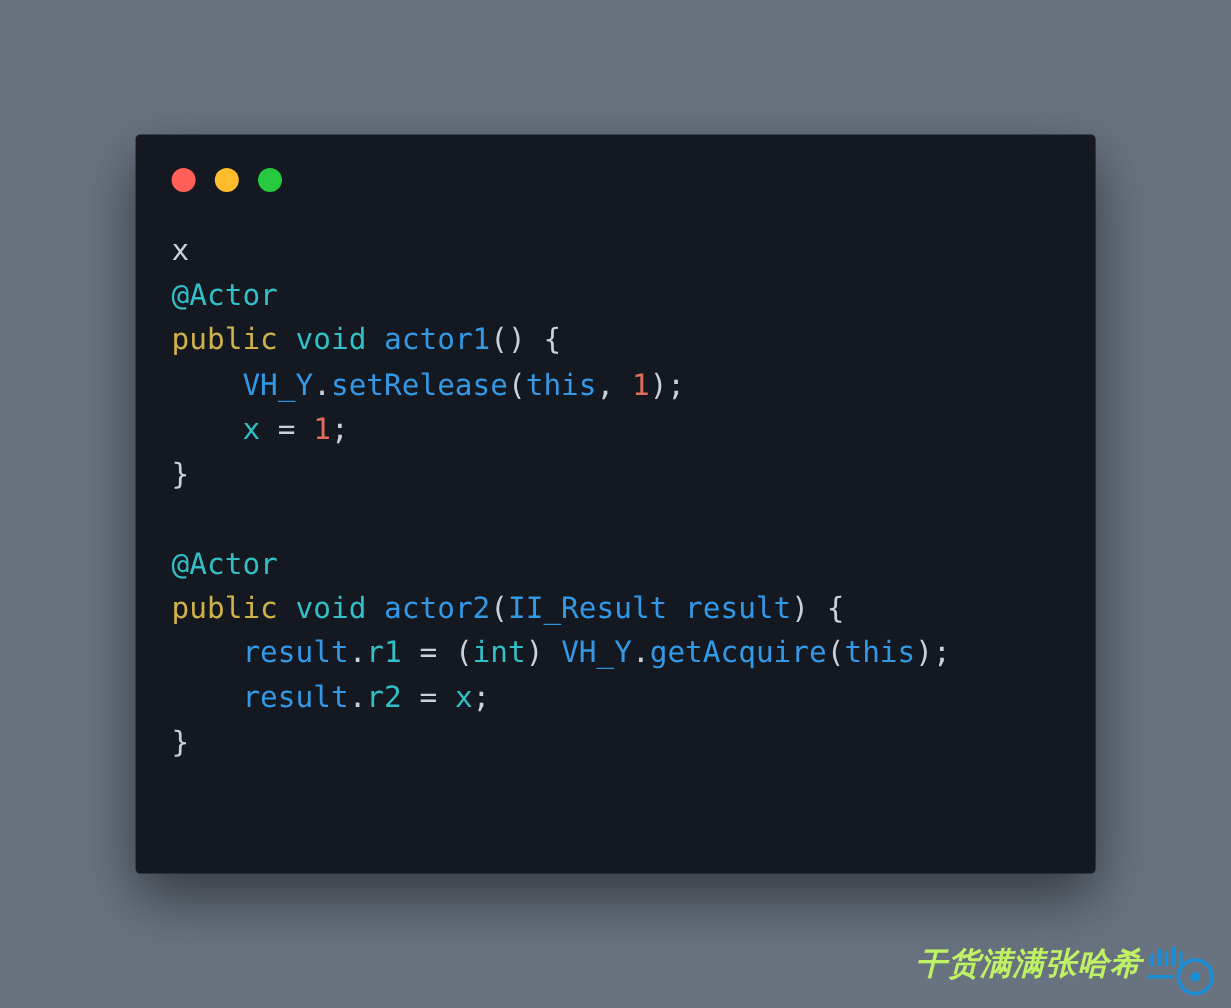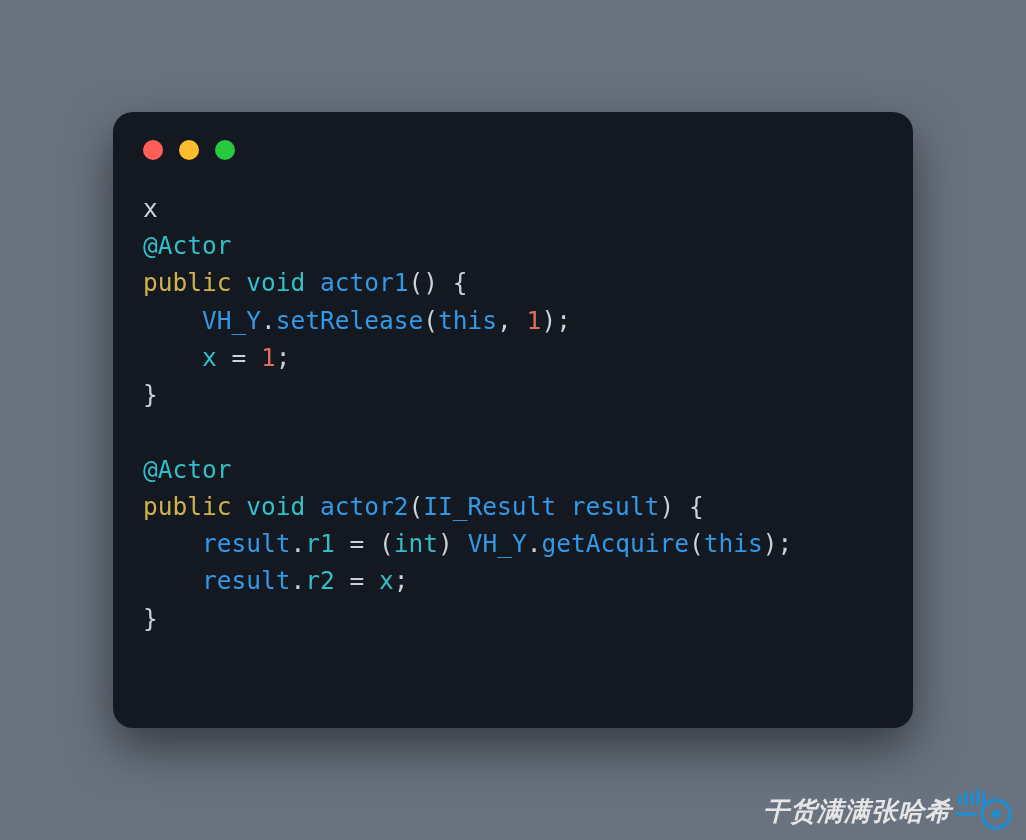--- a/index.html
+++ b/index.html
@@ -11,21 +11,21 @@
     font-family: "SF Mono", "Menlo", "Consolas", "DejaVu Sans Mono", monospace;
     overflow: hidden;
   }
   .window {
     position: absolute;
     left: 113px;
     top: 112px;
     width: 800px;
     height: 616px;
     background: #141820;
-    border-radius: 20px;
+    border-radius: 4px;
     box-shadow: 0 20px 50px rgba(0,0,0,0.5);
     box-sizing: border-box;
     padding: 28px 30px;
   }
   .traffic-lights {
     display: flex;
     gap: 16px;
     margin-bottom: 30px;
   }
   .dot {
@@ -55,23 +55,23 @@
   .c-num     { color: #e06c5c; }   
   .c-punct   { color: #c9d1d9; }
   .c-brace   { color: #c9d1d9; }
   .c-var     { color: #32bfc7; }
 
   .watermark {
     position: absolute;
     right: 10px;
     bottom: 4px;
     display: flex;
-    align-items: center;
+    align-items: flex-start;
     gap: 4px;
-    color: #e5e5e5;
+    color: #bef264;
     font-family: "PingFang SC","Microsoft YaHei",sans-serif;
     font-size: 26px;
     font-weight: 600;
     font-style: italic;
     letter-spacing: 1px;
   }
   .watermark svg { display:block; }
 </style>
 </head>
 <body>

